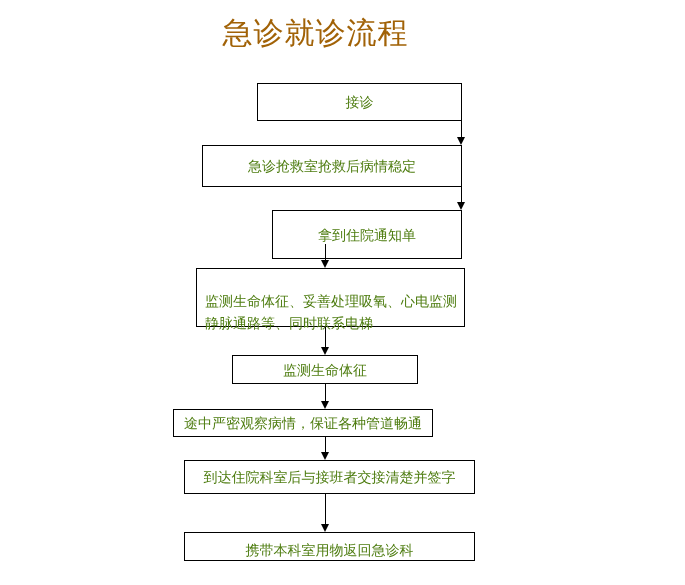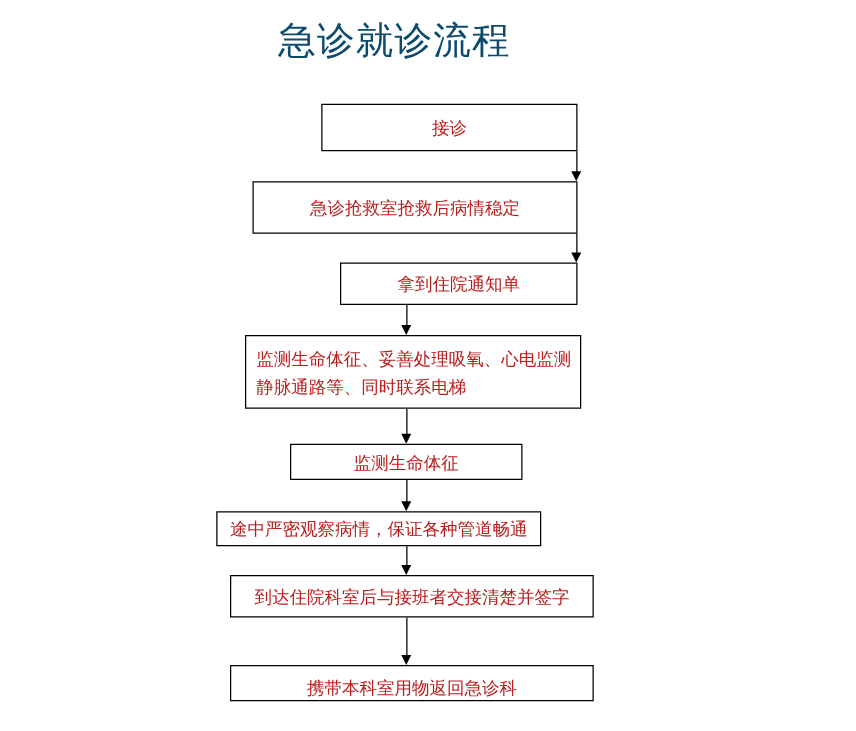--- a/index.html
+++ b/index.html
@@ -17,43 +17,43 @@
   }
   .title {
     position: absolute;
     left: 0;
     top: 14px;
     width: 631px;
     text-align: center;
     font-family: "Liberation Serif", "DejaVu Serif", serif;
     font-size: 30px;
     line-height: 38px;
-    color: #0c4a6e;
+    color: #a16207;
     letter-spacing: 1px;
     white-space: nowrap;
   }
   .node {
     position: absolute;
     box-sizing: border-box;
     border: 1px solid #000000;
     background: #ffffff;
-    color: #b91c1c;
+    color: #4d7c0f;
     font-size: 14px;
     line-height: 20px;
     display: flex;
     align-items: center;
     justify-content: center;
     text-align: center;
     white-space: nowrap;
   }
   .node.multiline {
     display: block;
     white-space: normal;
     text-align: left;
-    padding: 7px 6px 6px 8px;
+    padding: 21px 6px 6px 8px;
   }
   .node.multiline .ln {
     display: block;
     line-height: 22px;
     font-size: 14px;
   }
   .connector {
     position: absolute;
   }
   .connector .stem {
@@ -91,21 +91,21 @@
 
   <div class="node" style="left:202px; top:145px; width:260px; height:42px;">
     <span>急诊抢救室抢救后病情稳定</span>
   </div>
 
   <div class="connector" style="left:461px; top:187px; height:23px;">
     <div class="stem" style="height:17px;"></div>
     <div class="head" style="top:15px;"></div>
   </div>
 
-  <div class="node" style="left:272px; top:210px; width:190px; height:34px;">
+  <div class="node" style="left:272px; top:210px; width:190px; height:49px;">
     <span>拿到住院通知单</span>
   </div>
 
   <div class="connector" style="left:325px; top:244px; height:24px;">
     <div class="stem" style="height:18px;"></div>
     <div class="head" style="top:16px;"></div>
   </div>
 
   <div class="node multiline" style="left:196px; top:268px; width:269px; height:59px;">
     <span class="ln">监测生命体征、妥善处理吸氧、心电监测</span>

